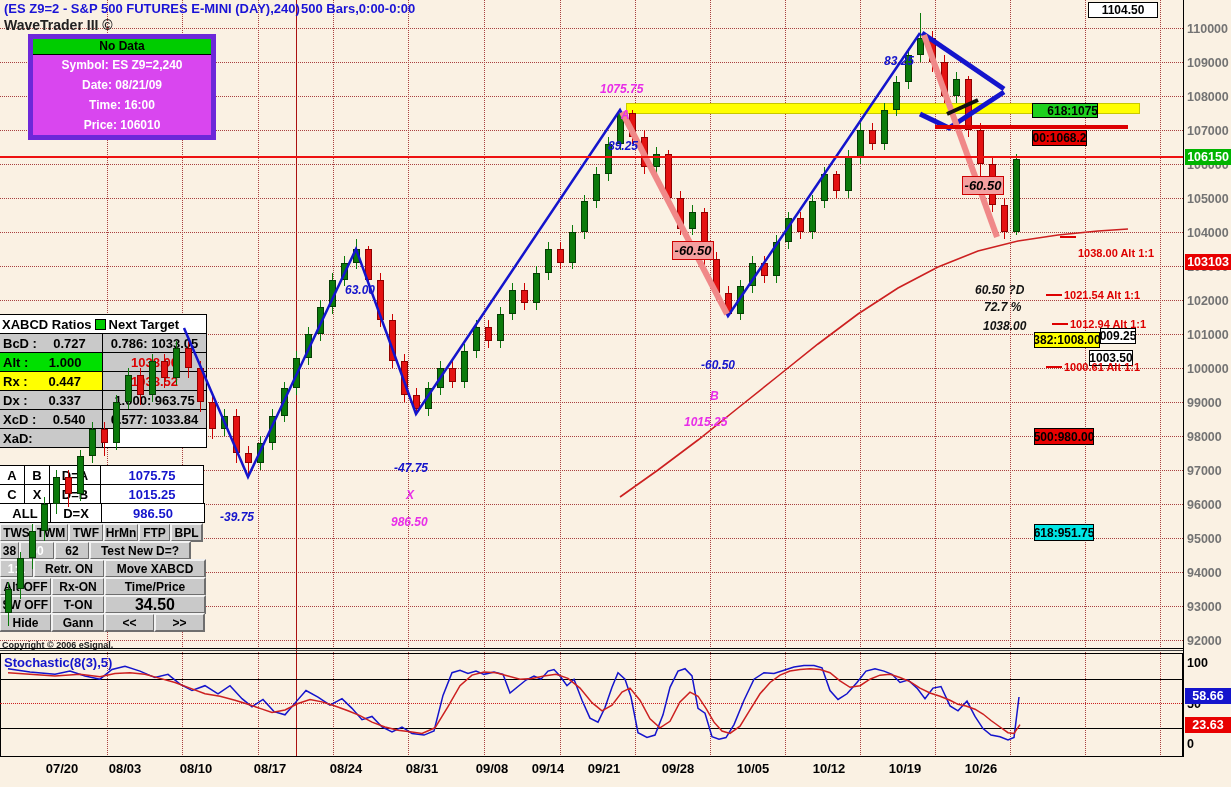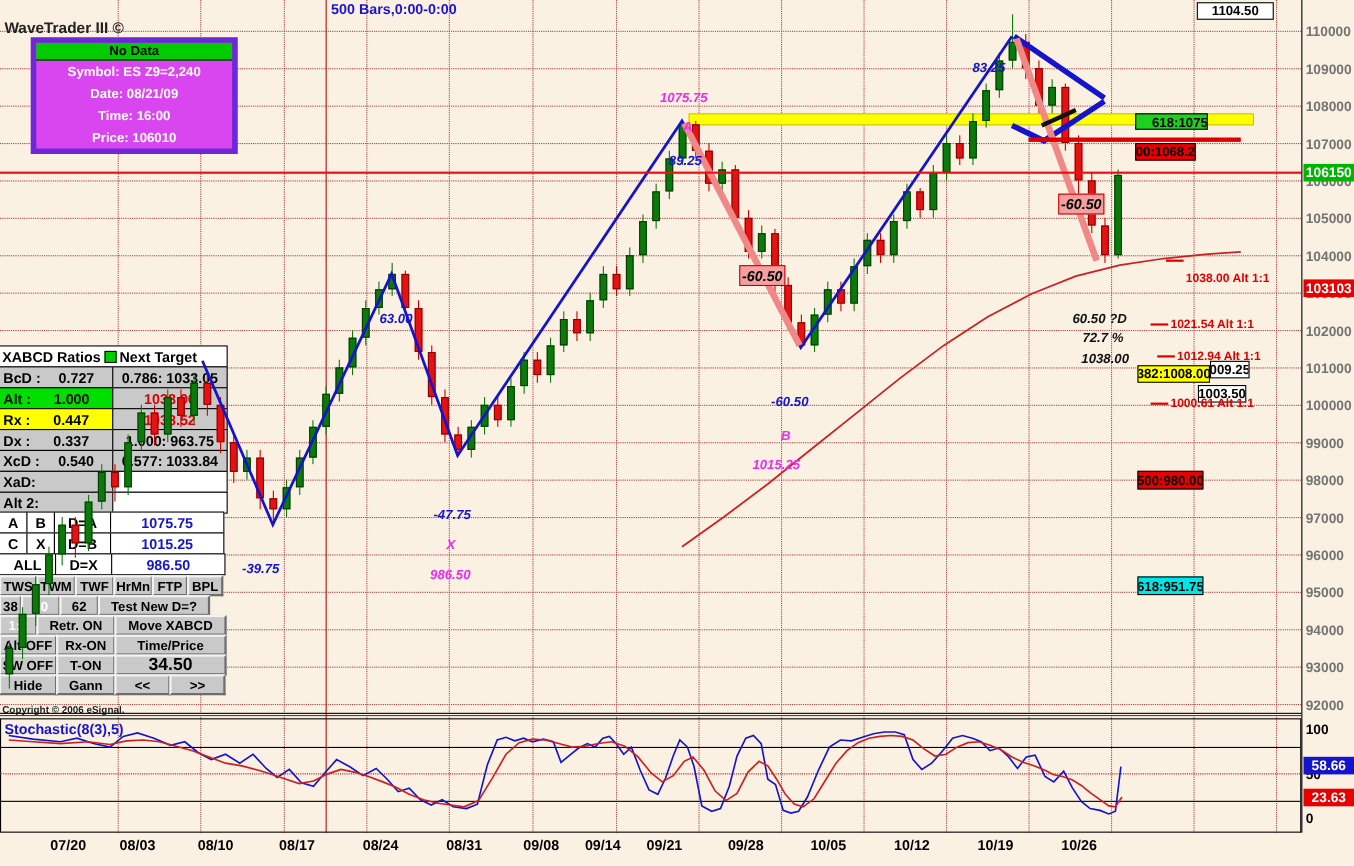--- a/index.html
+++ b/index.html
@@ -68,20 +68,21 @@
   .stoch-line{position:absolute;left:0;width:1182px;z-index:2;}
   #stoch-label{position:absolute;left:4px;top:655px;color:#1414cc;font:bold 13px "Liberation Sans",sans-serif;z-index:5;}
   .stlab{position:absolute;left:1187px;color:#000;font:bold 12.5px "Liberation Sans",sans-serif;z-index:4;}
   svg.overlay{position:absolute;left:0;top:0;z-index:4;pointer-events:none;}
 </style>
 </head>
 <body>
 
 <div id="app">
 
+  <div class="title" style="left:4px;top:1px;">(ES Z9=2 - S&amp;P 500 FUTURES E-MINI (DAY),240)</div>
   <div class="title" style="left:301px;top:1px;">500 Bars,0:00-0:00</div>
   <div class="watermark">WaveTrader III ©</div>
 
   <div id="info-box">
     <div class="hdr">No Data</div>
     <div class="row">Symbol: ES Z9=2,240</div>
     <div class="row">Date: 08/21/09</div>
     <div class="row">Time: 16:00</div>
     <div class="row">Price: 106010</div>
   </div>
@@ -402,29 +403,20 @@
       </div>
       <div class="trow">
         <div class="cell" style="width: 104px;">
           <div class="lbl">
             <span class="l">XaD:</span>
             <span class="v"></span>
           </div>
         </div>
         <div class="cell bg-white" style="width: 105px;"></div>
       </div>
-      <div class="trow">
-        <div class="cell" style="width: 104px;">
-          <div class="lbl">
-            <span class="l">Alt 2:</span>
-            <span class="v"></span>
-          </div>
-        </div>
-        <div class="cell bg-white" style="width: 105px;"></div>
-      </div>
     </div>
   <div id="abc-panel">
       <div class="trow">
         <div class="cell bg-white" style="width: 26px;">A</div>
         <div class="cell bg-white" style="width: 26px;">B</div>
         <div class="cell bg-white" style="width: 52px;">D=A</div>
         <div class="cell bg-white txt-blue" style="width: 104px;">1075.75</div>
       </div>
       <div class="trow">
         <div class="cell bg-white" style="width: 26px;">C</div>

